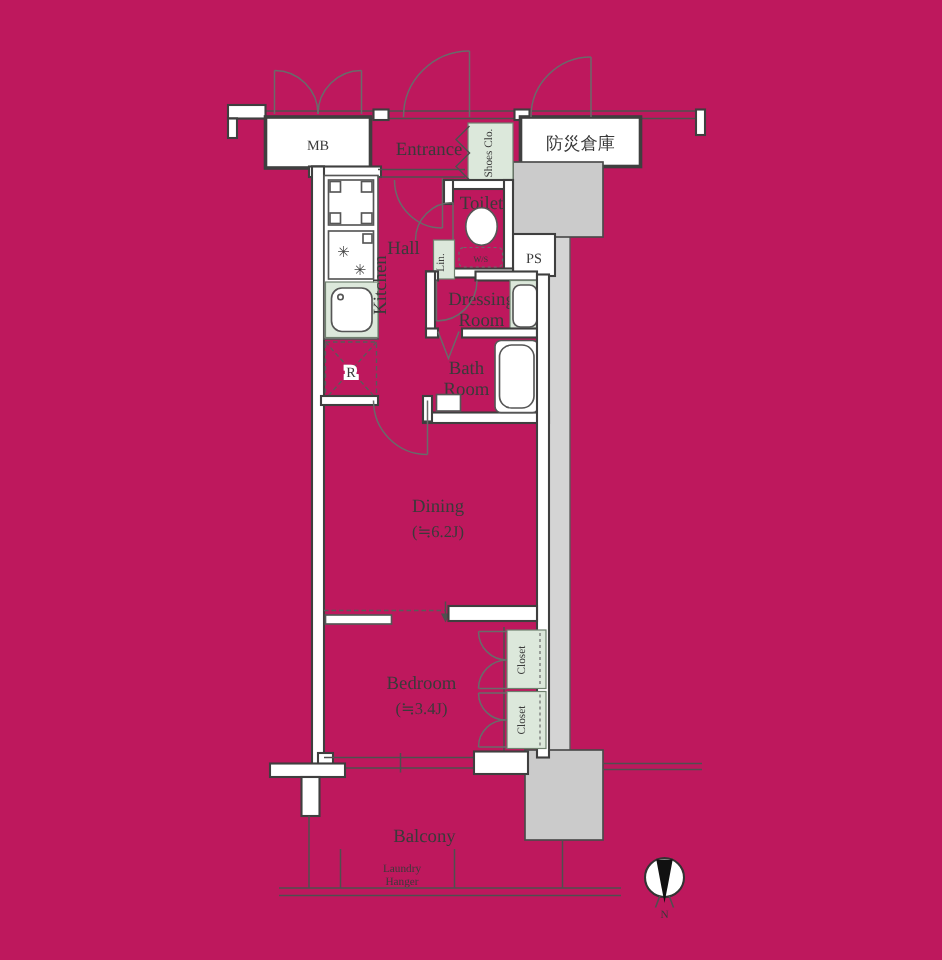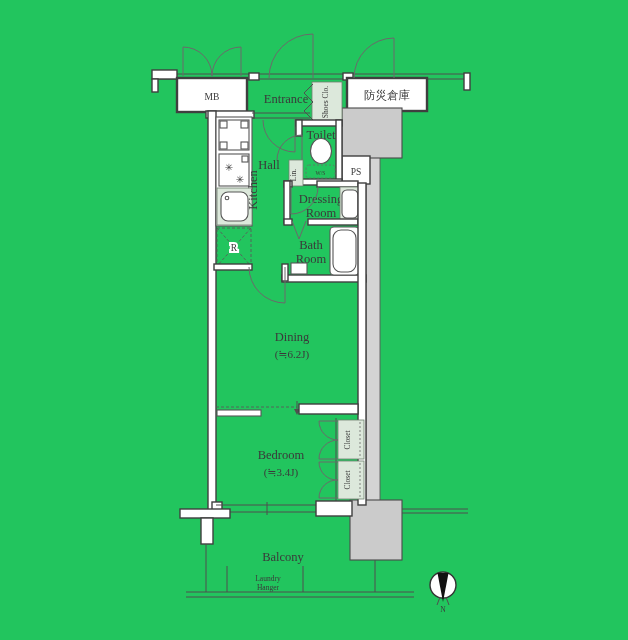--- a/index.html
+++ b/index.html
@@ -1,16 +1,16 @@
 <!DOCTYPE html>
 <html><head>
 <meta charset="utf-8">
 <style>
   html,body{margin:0;padding:0;background:#ffffff;}
-  .stage{position:relative;width:628px;height:640px;background:#22c55e;overflow:hidden;}
+  .stage{position:relative;width:628px;height:640px;background:#be185d;overflow:hidden;}
   svg{display:block;}
   
   .wall{fill:#ffffff;stroke:#3f3f3f;stroke-width:1.4;}
   .wall2{fill:#ffffff;stroke:#3f3f3f;stroke-width:2.4;}
   .thin{stroke:#4f4f4f;stroke-width:1;fill:none;}
   .arc{stroke:#6a6a6a;stroke-width:1;fill:none;}
   .gray{fill:#cbcbcb;stroke:#4a4a4a;stroke-width:1.1;}
   .grayb{fill:#d4d4d4;stroke:#5a5a5a;stroke-width:0.9;}
   .green{fill:#dce8db;stroke:#6f806f;stroke-width:0.8;}
   .fix{fill:#ffffff;stroke:#565656;stroke-width:1.1;}

